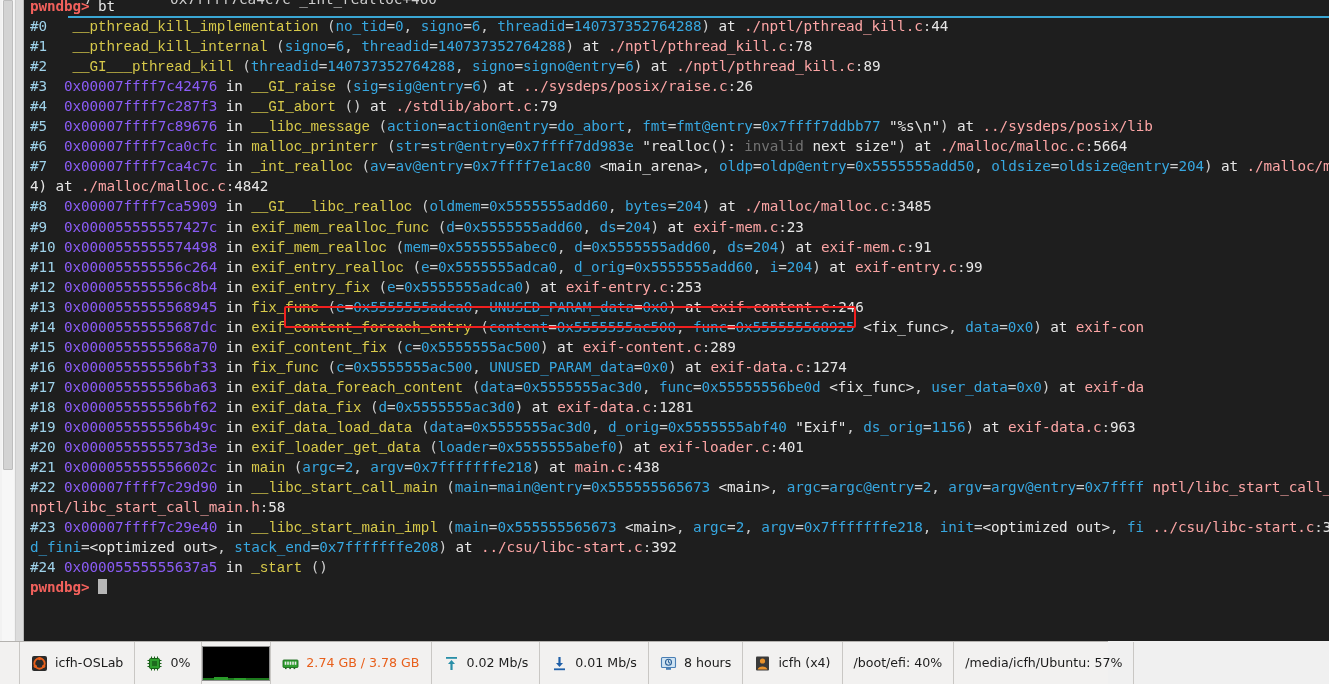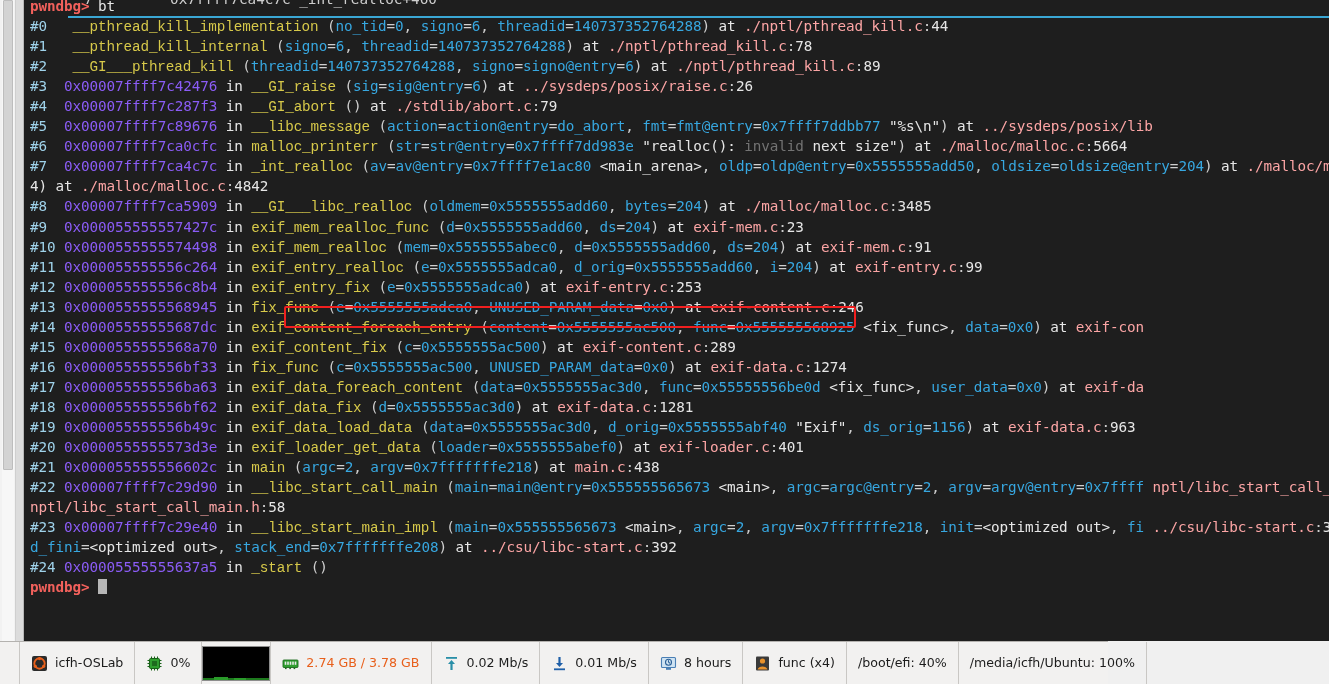--- a/index.html
+++ b/index.html
@@ -239,28 +239,28 @@
     </div>
 
     <div class="sb-cell">
       <span class="ic">
         <svg width="17" height="17" viewBox="0 0 17 17">
           <rect x="2" y="1.5" width="13" height="14" rx="1" fill="#3a3a3a"></rect>
           <circle cx="8.5" cy="6" r="2.6" fill="#e8922c"></circle>
           <path d="M3.6 14.5 C4.3 10.4 12.7 10.4 13.4 14.5 Z" fill="#e8922c"></path>
         </svg>
       </span>
-      <span class="sb-text">func (x4)</span>
+      <span class="sb-text">icfh (x4)</span>
     </div>
 
 
     <div class="sb-cell">
       <span class="sb-text">/boot/efi: 40%</span>
     </div>
 
     <div class="sb-cell">
-      <span class="sb-text">/media/icfh/Ubuntu: 100%</span>
+      <span class="sb-text">/media/icfh/Ubuntu: 57%</span>
     </div>
 
     <div class="sb-cell sb-spacer"></div>
   </div>
 
 </div>
 
 </body></html>

